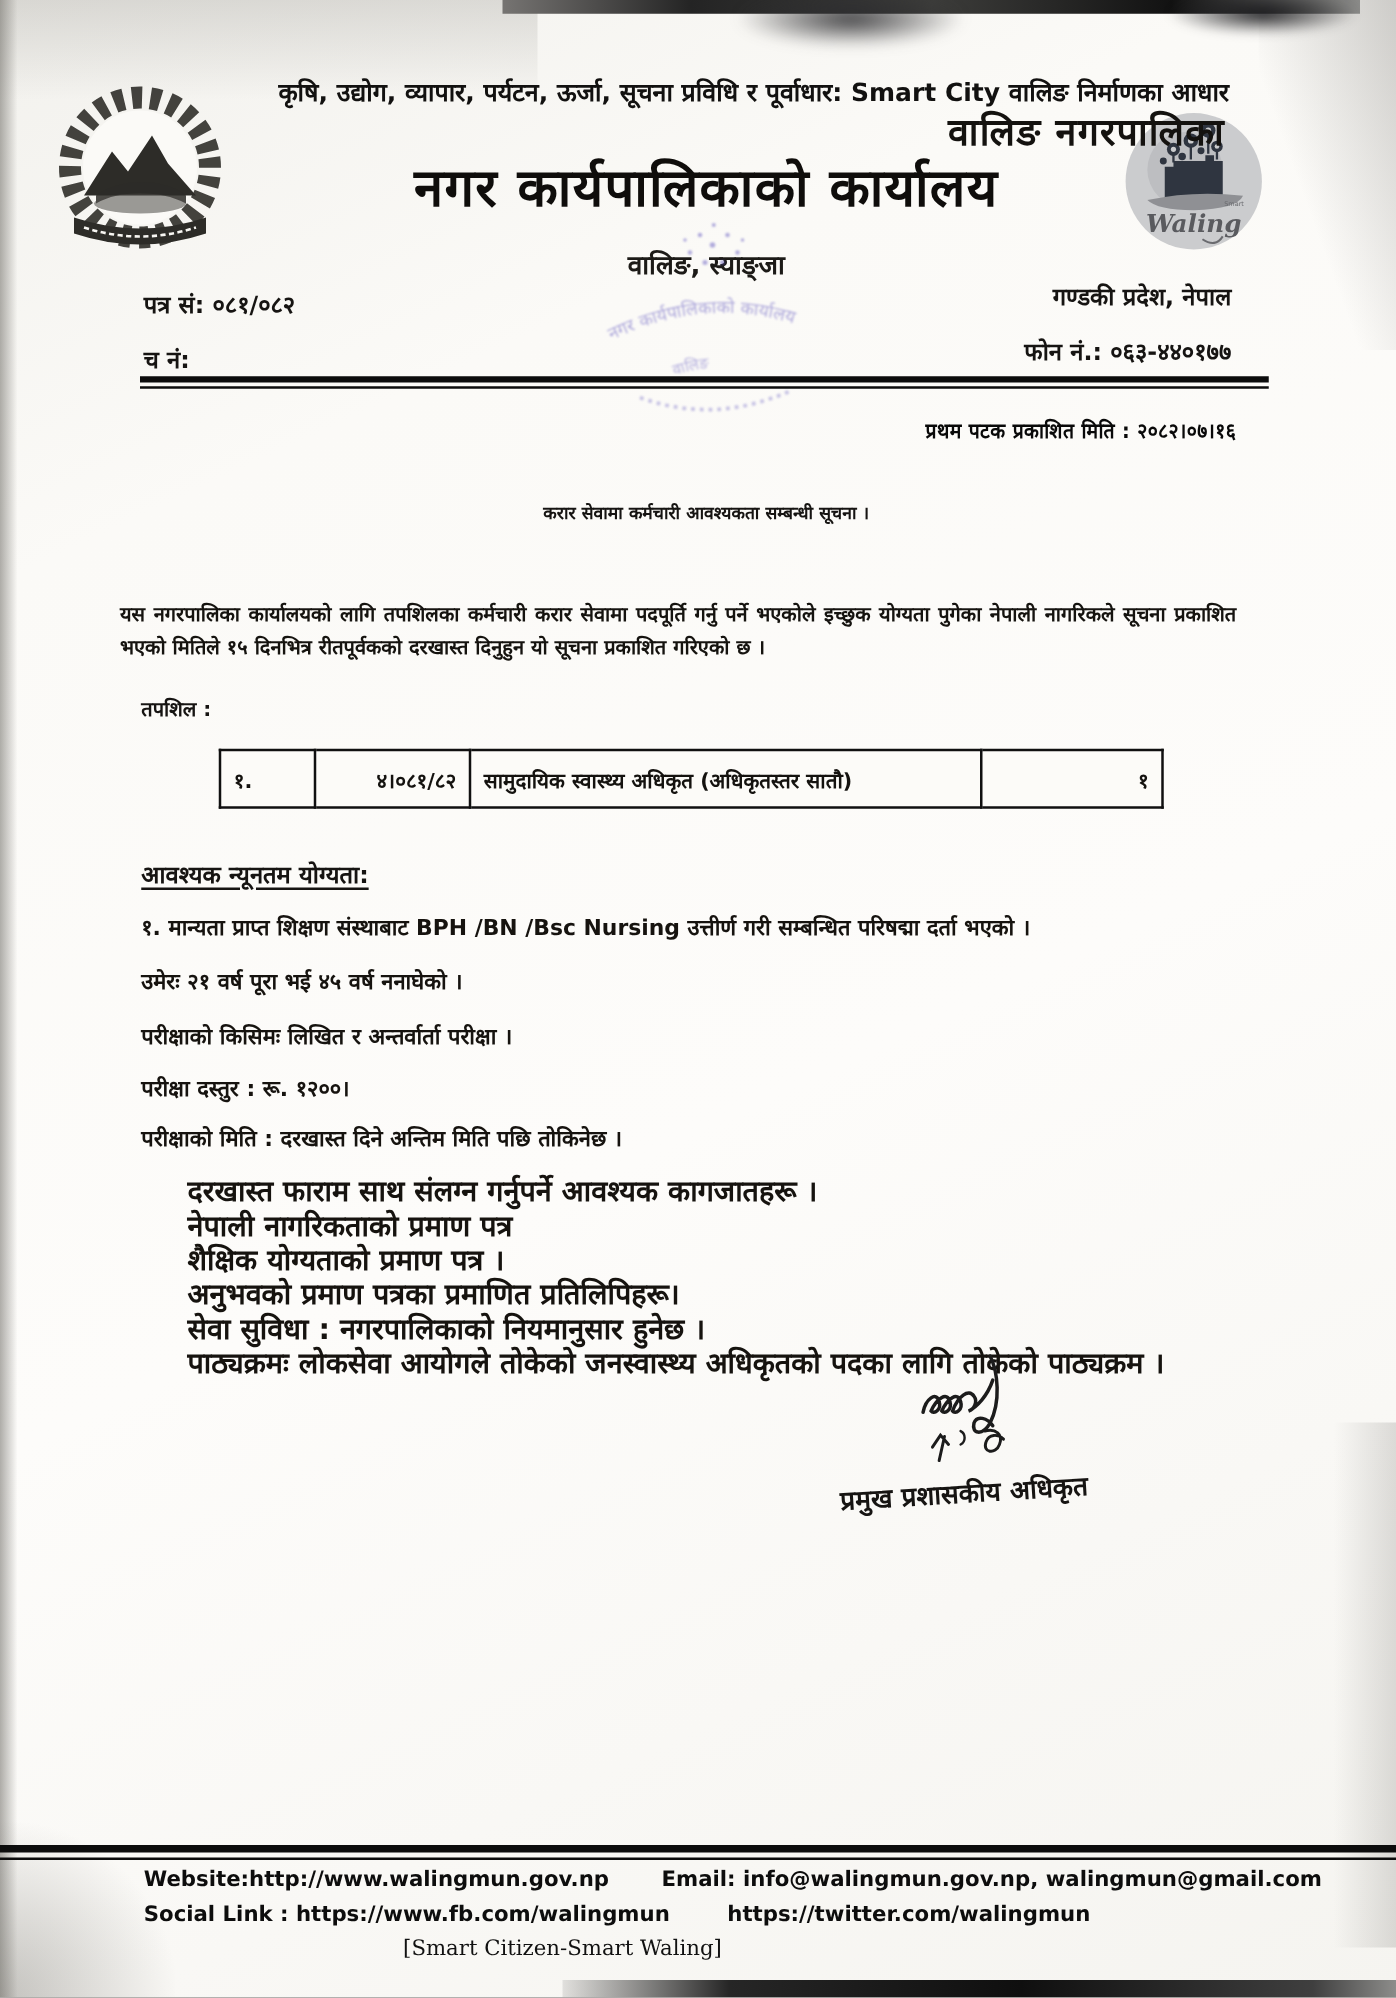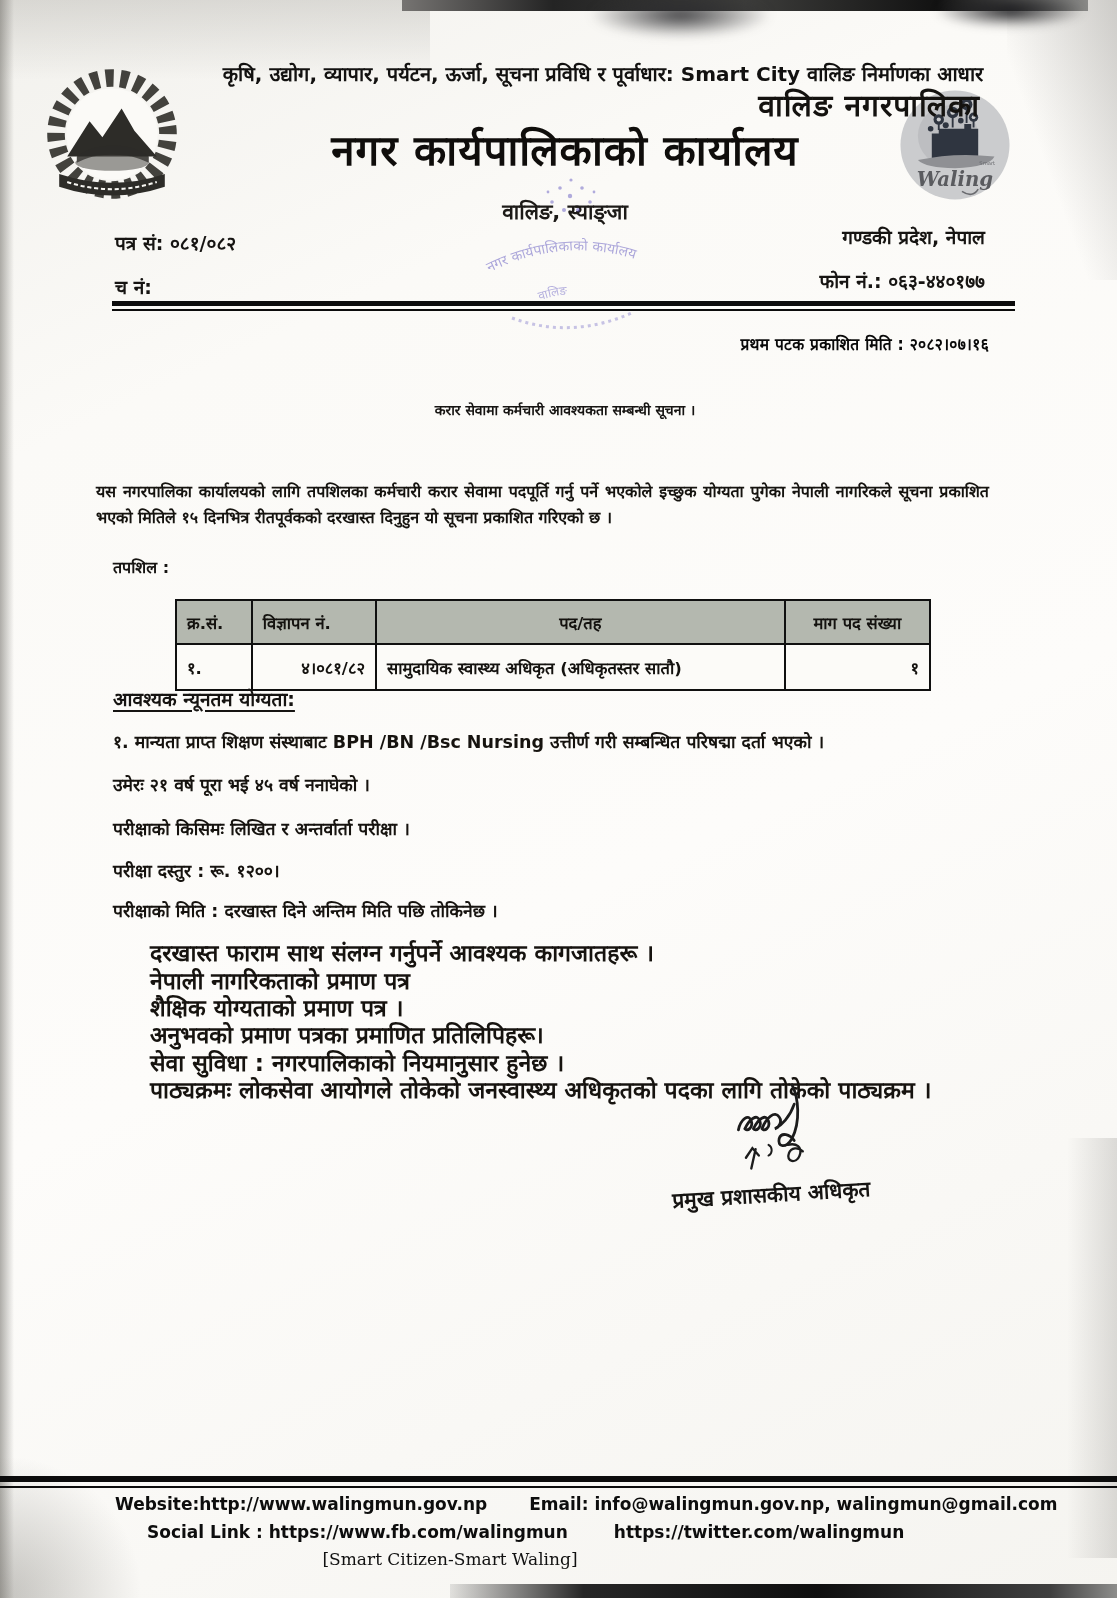--- a/index.html
+++ b/index.html
@@ -80,21 +80,21 @@
   .att-4{top:1046px;} .att-5{top:1073px;} .att-6{top:1101px;}
   .signature{position:absolute;top:1078px;left:732px;width:118px;height:108px;}
   .sig-title{position:absolute;top:1180px;left:672px;font-size:21px;font-weight:bold;
     transform:rotate(-3.5deg);}
   
   .f-rule-a{position:absolute;left:0;right:0;top:1476px;height:6px;background:#0c0c0c;}
   .f-rule-b{position:absolute;left:0;right:0;top:1486px;height:2px;background:#0c0c0c;}
   .f-line1{position:absolute;top:1494px;left:115px;font-size:17px;font-weight:bold;
     display:flex;gap:42px;color:#0d0d0d;}
   .f-line2{position:absolute;top:1522px;left:115px;font-size:17px;font-weight:bold;
-    display:flex;gap:46px;color:#0d0d0d;margin-left:32px;}
+    display:flex;gap:46px;color:#0d0d0d;}
   .f-motto{position:absolute;top:1549px;left:150px;width:600px;text-align:center;
     font-size:17px;font-family:"DejaVu Serif","Liberation Serif",serif;color:#111;}
 </style>
 </head>
 <body>
 
 <div class="scan">
 
   <div class="wash-tl"></div>
   <div class="edge-left"></div>
@@ -189,26 +189,20 @@
   <div class="details-label">तपशिल :</div>
 
   <table class="notice">
     <colgroup>
       <col class="col-sn">
         <col class="col-ad">
         <col class="col-post">
         <col class="col-count">
     </colgroup>
     <tbody>
-        <tr>
-      <th class="h-sn">क्र.सं.</th>
-      <th class="h-ad">विज्ञापन नं.</th>
-      <th class="h-post">पद/तह</th>
-      <th class="h-count">माग पद संख्या</th>
-    </tr>
     <tr>
       <td class="c-sn">१.</td>
       <td class="c-ad">४।०८१/८२</td>
       <td class="c-post">सामुदायिक स्वास्थ्य अधिकृत (अधिकृतस्तर सातौ)</td>
       <td class="c-count">१</td>
     </tr>
   </tbody>
     </table>
 
   <div class="qual-heading">आवश्यक न्यूनतम योग्यता:</div>

